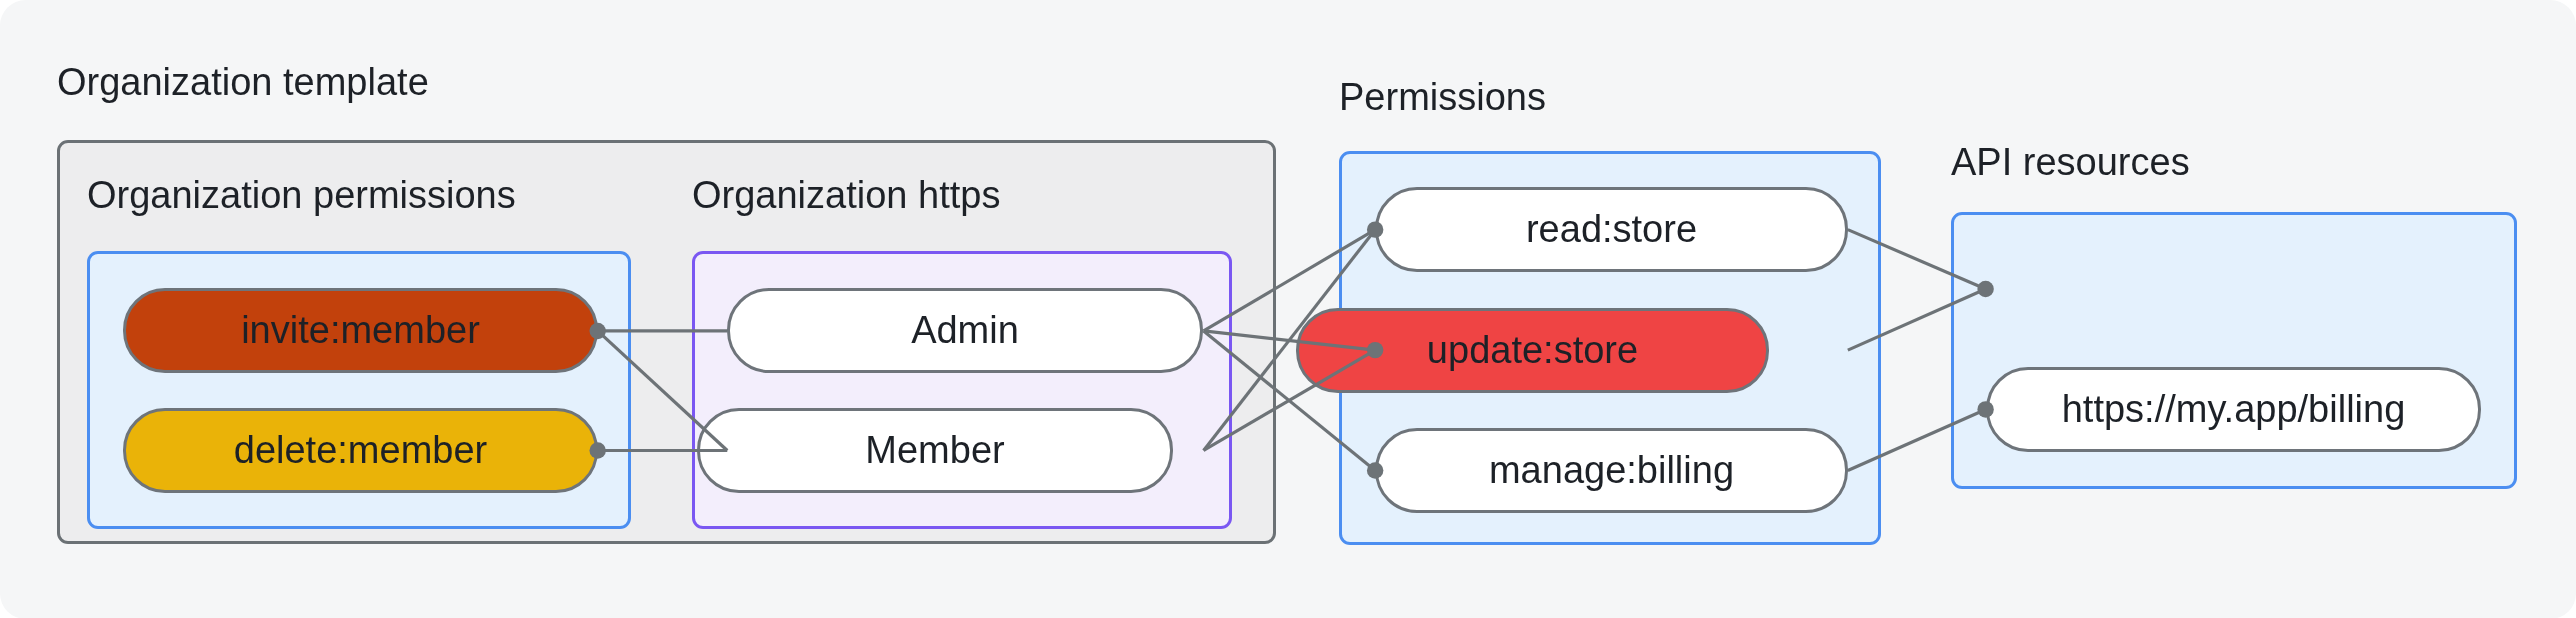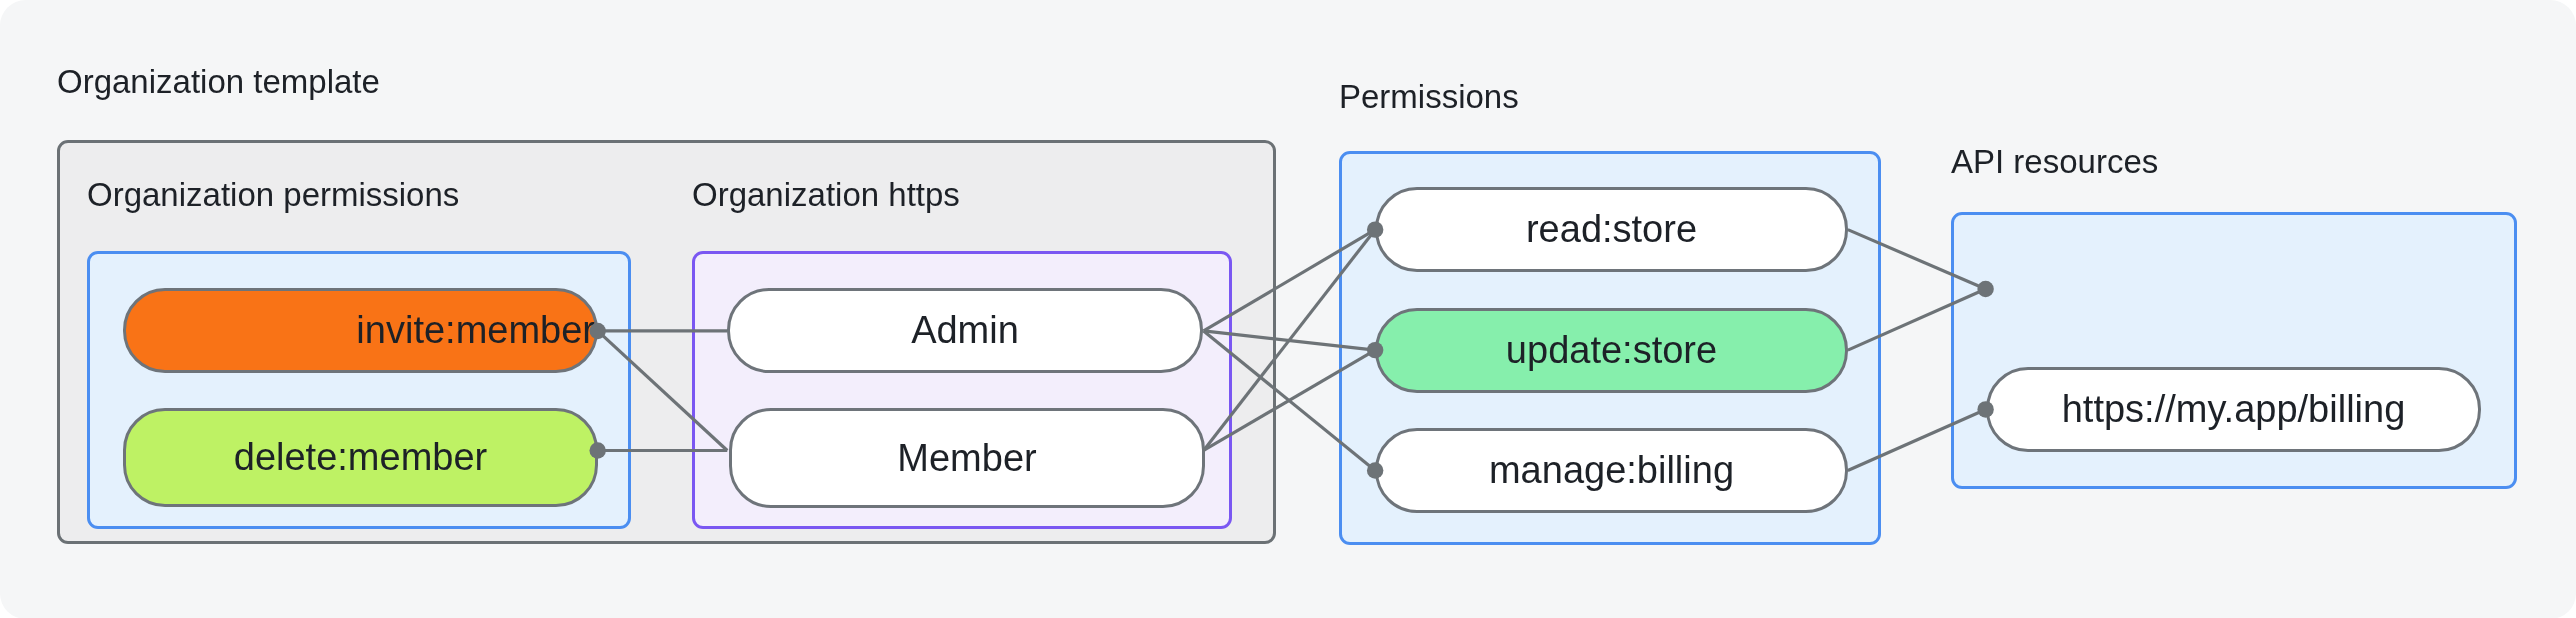--- a/index.html
+++ b/index.html
@@ -17,21 +17,21 @@
     overflow: hidden;
   }
   .gbox {
     position: absolute;
     border: 3.7px solid;
     border-radius: 11px;
     box-sizing: border-box;
   }
   .glabel {
     position: absolute;
-    font-size: 33px;
+    font-size: 38px;
     font-weight: 500;
     line-height: 44px;
     color: #1d2127;
     white-space: nowrap;
   }
   .node {
     position: absolute;
     background: #ffffff;
     border: 3.2px solid #6e747a;
     border-radius: 42px;
@@ -62,36 +62,36 @@
     <div class="gbox" style="left: 57px; top: 140px; width: 1219px; height: 404px; background: rgb(237, 237, 238); border-color: rgb(107, 113, 117);"></div>
     <div class="glabel" style="left: 57px; top: 60px;">Organization template</div>
     <div class="gbox" style="left: 87px; top: 251px; width: 544px; height: 278px; background: rgb(228, 241, 253); border-color: rgb(75, 142, 241);"></div>
     <div class="glabel" style="left: 87px; top: 173px;">Organization permissions</div>
     <div class="gbox" style="left: 692px; top: 251px; width: 540px; height: 278px; background: rgb(243, 238, 252); border-color: rgb(122, 87, 242);"></div>
     <div class="glabel" style="left: 692px; top: 173px;">Organization https</div>
     <div class="gbox" style="left: 1339px; top: 151px; width: 542px; height: 394px; background: rgb(228, 241, 253); border-color: rgb(75, 142, 241);"></div>
     <div class="glabel" style="left: 1339px; top: 75px;">Permissions</div>
     <div class="gbox" style="left: 1951px; top: 212px; width: 566px; height: 277px; background: rgb(228, 241, 253); border-color: rgb(75, 142, 241);"></div>
     <div class="glabel" style="left: 1951px; top: 133px; margin-top: 7px;">API resources</div>
-    <div class="node" style="left: 123px; top: 288px; width: 475px; height: 85px; background: #f97316; border-color: rgb(110, 116, 122); justify-content: flex-end;">
+    <div class="node" style="left: 123px; top: 288px; width: 475px; height: 85px; background: #c2410c; border-color: rgb(110, 116, 122);">
       <span class="node-label">invite:member</span>
     </div>
-    <div class="node" style="left: 123px; top: 408px; width: 475px; height: 99px; background: #bef264; border-color: rgb(110, 116, 122);">
+    <div class="node" style="left: 123px; top: 408px; width: 475px; height: 85px; background: #eab308; border-color: rgb(110, 116, 122);">
       <span class="node-label">delete:member</span>
     </div>
     <div class="node" style="left: 727px; top: 288px; width: 476px; height: 85px; background: rgb(255, 255, 255); border-color: rgb(110, 116, 122);">
       <span class="node-label">Admin</span>
     </div>
-    <div class="node" style="left: 729px; top: 408px; width: 476px; height: 100px; background: rgb(255, 255, 255); border-color: rgb(110, 116, 122);">
+    <div class="node" style="left: 697px; top: 408px; width: 476px; height: 85px; background: rgb(255, 255, 255); border-color: rgb(110, 116, 122);">
       <span class="node-label">Member</span>
     </div>
     <div class="node" style="left: 1375px; top: 187px; width: 473px; height: 85px; background: rgb(255, 255, 255); border-color: rgb(110, 116, 122);">
       <span class="node-label">read:store</span>
     </div>
-    <div class="node" style="left: 1375px; top: 308px; width: 473px; height: 85px; background: #86efac; border-color: rgb(110, 116, 122);">
+    <div class="node" style="left: 1296px; top: 308px; width: 473px; height: 85px; background: #ef4444; border-color: rgb(110, 116, 122);">
       <span class="node-label">update:store</span>
     </div>
     <div class="node" style="left: 1375px; top: 428px; width: 473px; height: 85px; background: rgb(255, 255, 255); border-color: rgb(110, 116, 122);">
       <span class="node-label">manage:billing</span>
     </div>
     <div class="node" style="left: 1986px; top: 367px; width: 495px; height: 85px; background: rgb(255, 255, 255); border-color: rgb(110, 116, 122);">
       <span class="node-label">https://my.app/billing</span>
     </div>
     <svg class="edges" viewBox="0 0 2823 678">
       <line x1="655" y1="362.5" x2="797" y2="362.5" stroke="#6d7377" stroke-width="3.5"></line>

